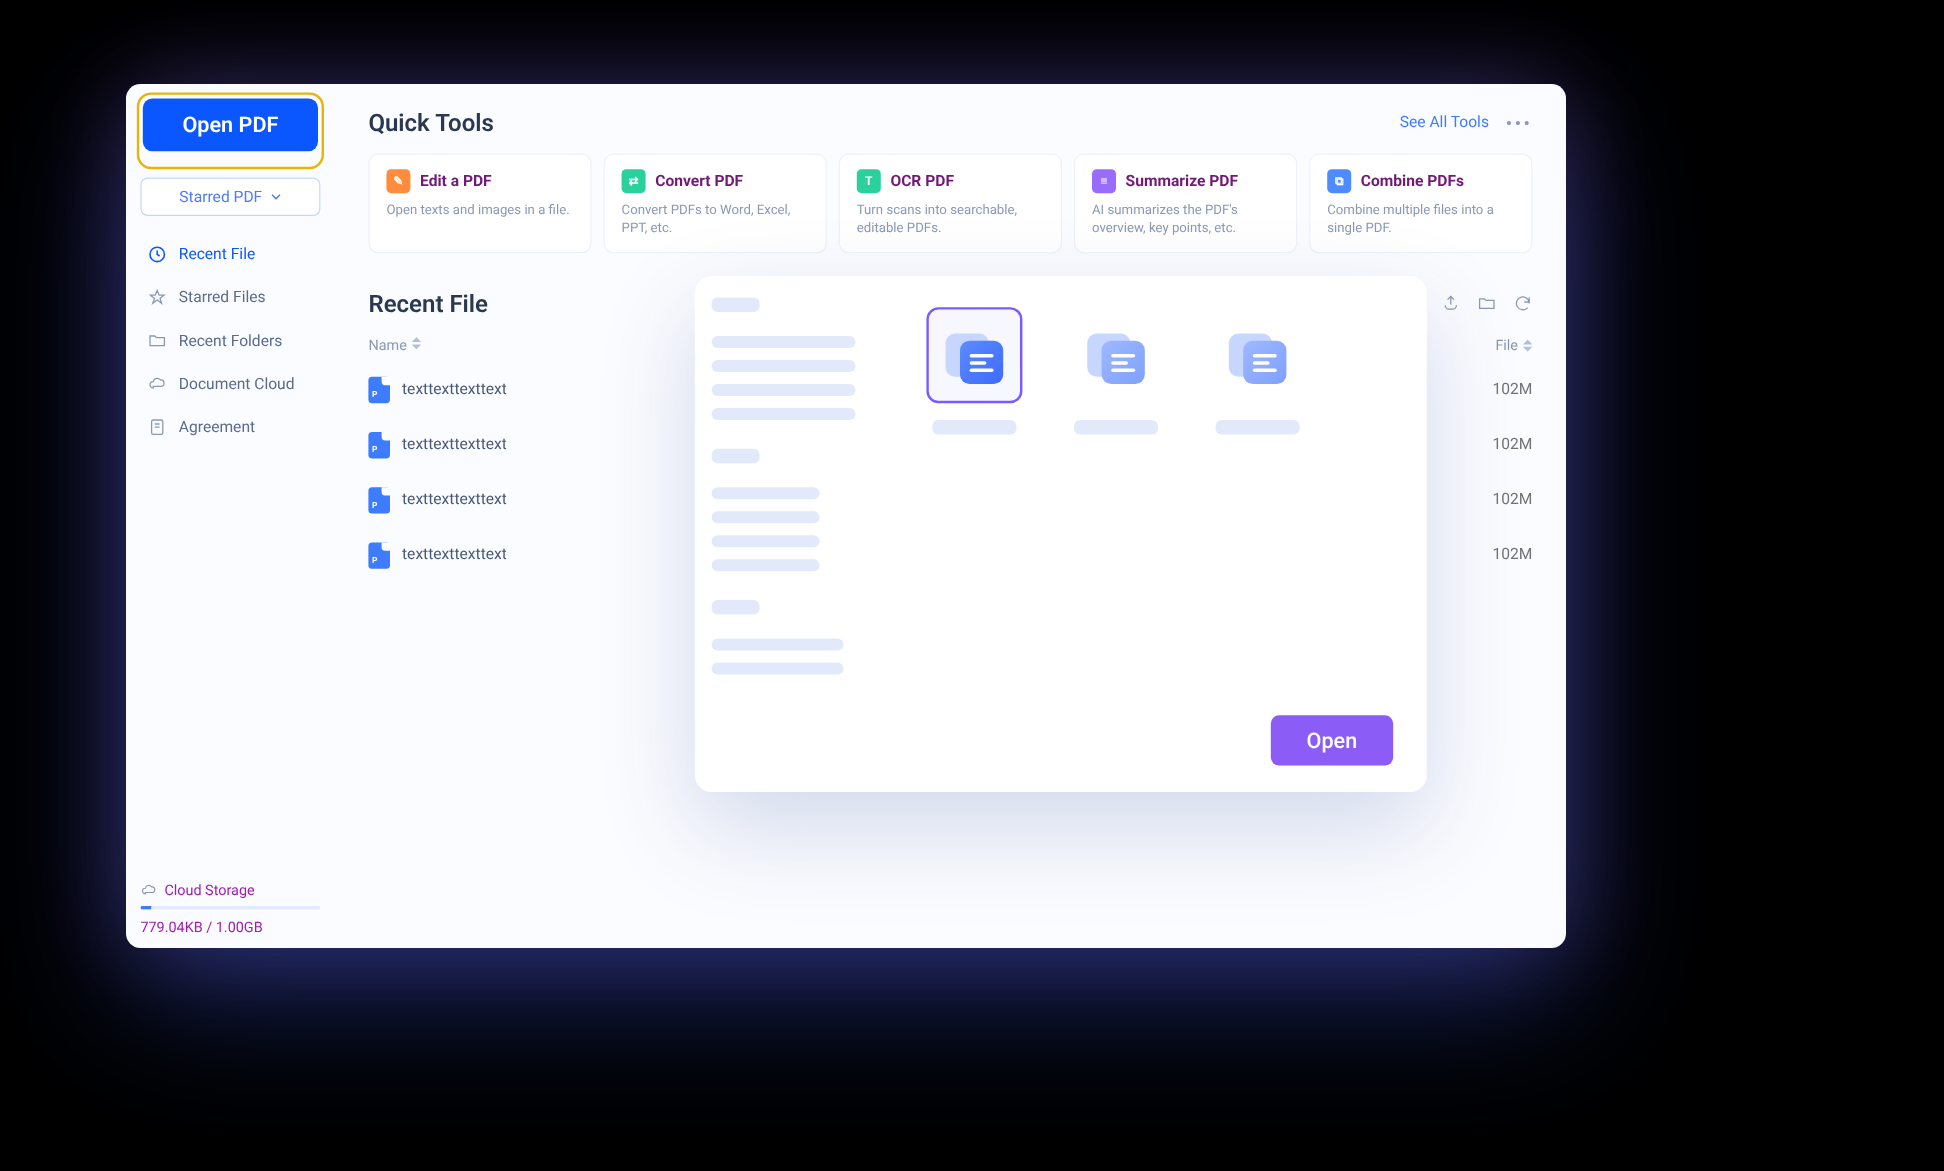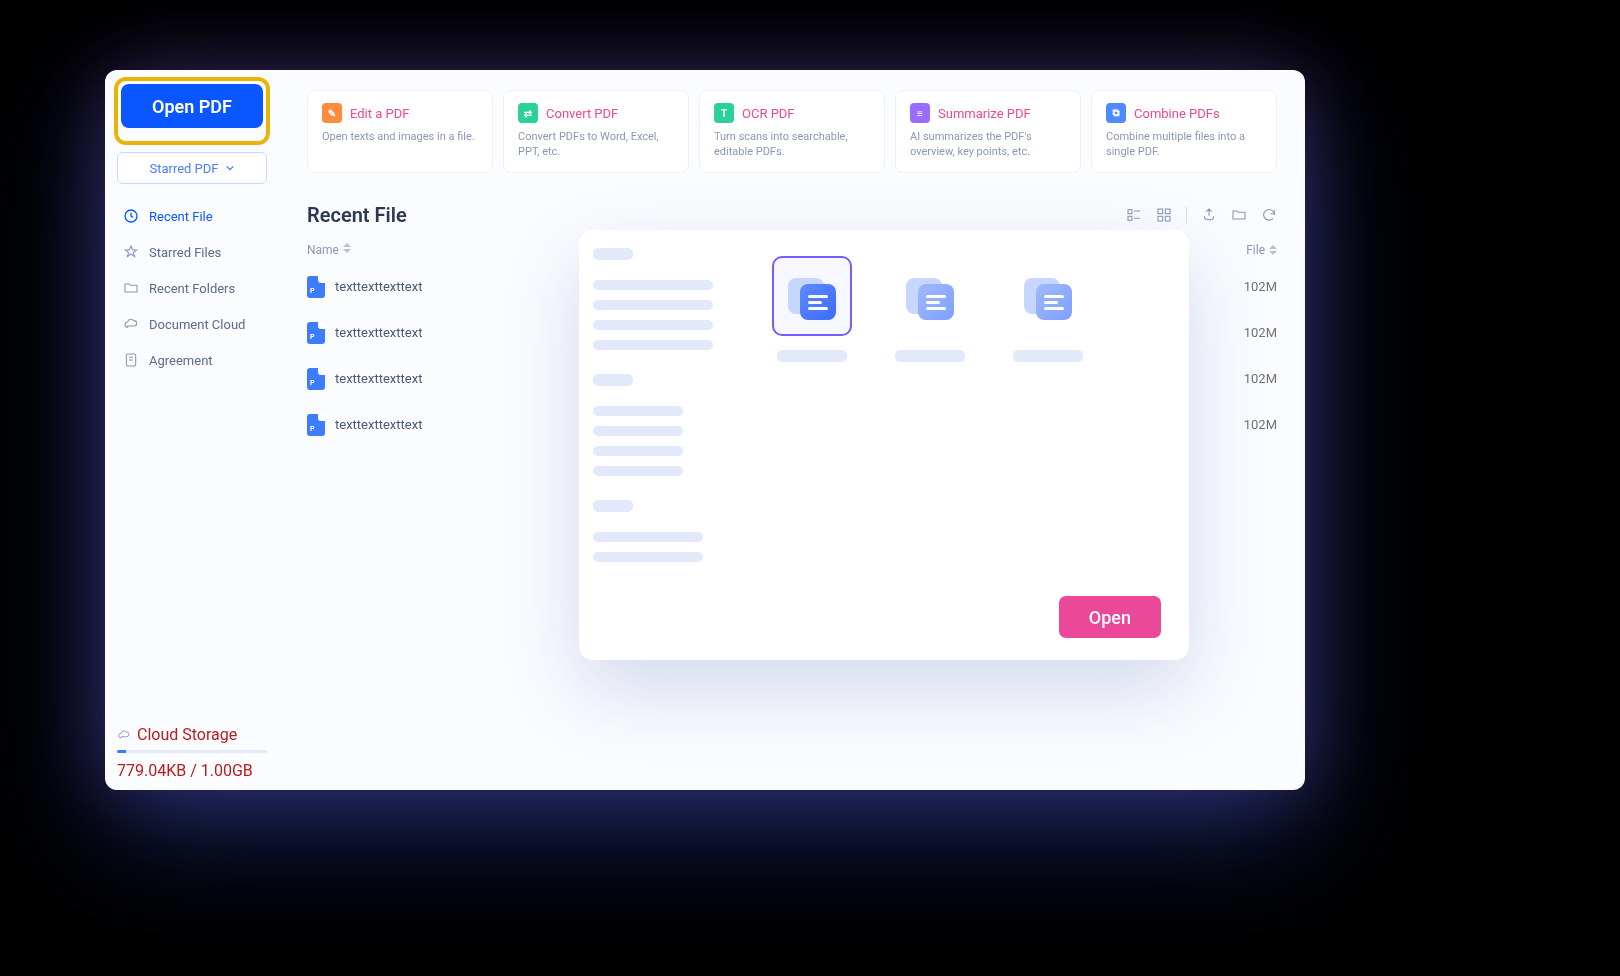--- a/index.html
+++ b/index.html
@@ -1,39 +1,39 @@
 <!DOCTYPE html>
 <html><head>
 <meta charset="utf-8">
 <style>
 *{box-sizing:border-box;margin:0;padding:0;font-family:-apple-system,BlinkMacSystemFont,"Segoe UI",Roboto,sans-serif}
 body{background:#000;width:1620px;height:976px;overflow:hidden;position:relative}
 .app-window{position:absolute;left:105px;top:70px;width:1200px;height:720px;background:#fbfcff;border-radius:12px;display:flex;box-shadow:0 40px 120px rgba(60,100,255,.35),0 0 80px rgba(180,120,255,.25)}
 .sidebar{width:174px;padding:10px 12px;display:flex;flex-direction:column}
 .open-pdf-btn{height:44px;border:none;border-radius:8px;background:#0b57ff;color:#fff;font-size:18px;font-weight:600;cursor:pointer;margin-bottom:10px;position:relative}
-.open-pdf-wrap{border:4px solid #eab308;border-radius:12px;padding:3px;margin:-3px -3px 7px -3px}
+.open-pdf-wrap{border:2px solid #eab308;border-radius:12px;padding:3px;margin:-3px -3px 7px -3px}
 .create-pdf-btn{height:32px;border:1px solid #c7d6ff;border-radius:6px;background:#fff;color:#4d7bff;font-size:13px;cursor:pointer;display:flex;align-items:center;justify-content:center;gap:6px;margin-bottom:16px}
 .nav{display:flex;flex-direction:column;gap:4px}
 .nav-item{display:flex;align-items:center;gap:10px;padding:8px 6px;border-radius:6px;font-size:13px;color:#5a6b8c;cursor:pointer}
 .nav-item.active{color:#0b57ff}
 .nav-item svg{width:16px;height:16px;flex-shrink:0}
-.sidebar-foot{margin-top:auto;font-size:16px;color:#b91c1c}
+.sidebar-foot{margin-top:auto;font-size:12px;color:#a21caf}
 .storage-label{display:flex;align-items:center;gap:6px;margin-bottom:6px}
 .storage-bar{height:3px;background:#e3eaff;border-radius:2px;overflow:hidden;margin-bottom:8px}
 .storage-fill{height:100%;width:6%;background:#3d7bff}
 .main{flex:1;padding:20px 28px;position:relative;overflow:hidden}
 .qt-head{display:flex;align-items:center;margin-bottom:14px}
 .qt-title{font-size:20px;font-weight:600;color:#2b3852}
 .qt-see-all{margin-left:auto;font-size:13px;color:#3d7bff;cursor:pointer;margin-right:14px}
 .qt-menu{color:#8a98b5;cursor:pointer;font-size:16px;letter-spacing:2px}
 .tools{display:flex;gap:10px;margin-bottom:30px}
 .tool{flex:1;background:#fff;border:1px solid #eef1f9;border-radius:8px;padding:12px 14px;cursor:pointer}
 .tool-head{display:flex;align-items:center;gap:8px;margin-bottom:6px}
 .tool-icon{width:20px;height:20px;border-radius:4px;display:flex;align-items:center;justify-content:center;font-size:10px;font-weight:700;color:#fff}
-.tool-title{font-size:13px;font-weight:400;color:#ec4899}
+.tool-title{font-size:13px;font-weight:700;color:#701a75}
 .tool-desc{font-size:11px;color:#8a98b5;line-height:1.4}
 .rf-head{display:flex;align-items:center;margin-bottom:10px}
 .rf-title{font-size:20px;font-weight:600;color:#2b3852}
 .rf-actions{margin-left:auto;display:flex;align-items:center;gap:14px;color:#8a98b5}
 .rf-actions svg{width:16px;height:16px;cursor:pointer}
 .rf-actions .divider{width:1px;height:16px;background:#d8deed}
 .table-head{display:flex;font-size:12px;color:#8a98b5;padding:6px 0;border-bottom:1px solid transparent}
 .col-name{flex:0 0 auto;display:flex;align-items:flex-start;gap:4px}
 .col-size{margin-left:auto;display:flex;align-items:center;gap:4px}
 .row{display:flex;align-items:center;padding:12px 0;font-size:13px;color:#4a5878}
@@ -51,21 +51,21 @@
 .thumb{width:90px;display:flex;flex-direction:column;align-items:center}
 .thumb-box{width:80px;height:80px;border-radius:10px;display:flex;align-items:center;justify-content:center;margin-bottom:14px}
 .thumb-box.sel{border:2px solid #7a5bff;background:linear-gradient(135deg,rgba(120,90,255,.05),rgba(60,120,255,.05))}
 .doc-ico{width:48px;height:48px;position:relative}
 .doc-back{position:absolute;left:0;top:6px;width:36px;height:36px;border-radius:8px;background:#c6d6ff}
 .doc-front{position:absolute;right:0;bottom:0;width:36px;height:36px;border-radius:8px;background:linear-gradient(135deg,#5c8bff,#3d6bff);display:flex;flex-direction:column;justify-content:center;gap:3px;padding:0 8px}
 .thumb.dim .doc-front{background:linear-gradient(135deg,#9fb8ff,#7fa0ff)}
 .doc-front i{height:3px;background:#fff;border-radius:2px}
 .doc-front i:nth-child(2){width:70%}
 .thumb-label{width:70px;height:12px;background:#e2e9fb;border-radius:5px}
-.open-btn{position:absolute;right:28px;bottom:22px;height:42px;padding:3px 30px;border:none;border-radius:7px;background:#ec4899;color:#fff;font-size:18px;font-weight:500;cursor:pointer}
+.open-btn{position:absolute;right:28px;bottom:22px;height:42px;padding:3px 30px;border:none;border-radius:7px;background:#8b5cf6;color:#fff;font-size:18px;font-weight:500;cursor:pointer}
 .sort-ico{display:inline-block;width:8px;height:10px;position:relative}
 .sort-ico::before,.sort-ico::after{content:"";position:absolute;left:0;border-left:4px solid transparent;border-right:4px solid transparent}
 .sort-ico::before{top:0;border-bottom:4px solid #b4c0d9}
 .sort-ico::after{bottom:0;border-top:4px solid #b4c0d9}
 </style>
 </head>
 <body>
 
 <div class="app-window">
 
@@ -123,20 +123,25 @@
         <span>Cloud Storage</span>
       </div>
       <div class="storage-bar">
           <div class="storage-fill"></div>
         </div>
       <div>779.04KB / 1.00GB</div>
     </div>
   </aside>
 
   <main class="main">
+    <div class="qt-head">
+      <div class="qt-title">Quick Tools</div>
+      <a class="qt-see-all">See All Tools</a>
+      <span class="qt-menu">•••</span>
+    </div>
 
     <div class="tools">
       <div class="tool">
         <div class="tool-head">
             <span class="tool-icon" style="background:#ff8c3d">✎</span>
             <span class="tool-title">Edit a PDF</span>
           </div>
         <div class="tool-desc">Open texts and images in a file.</div>
       </div>
       <div class="tool">

